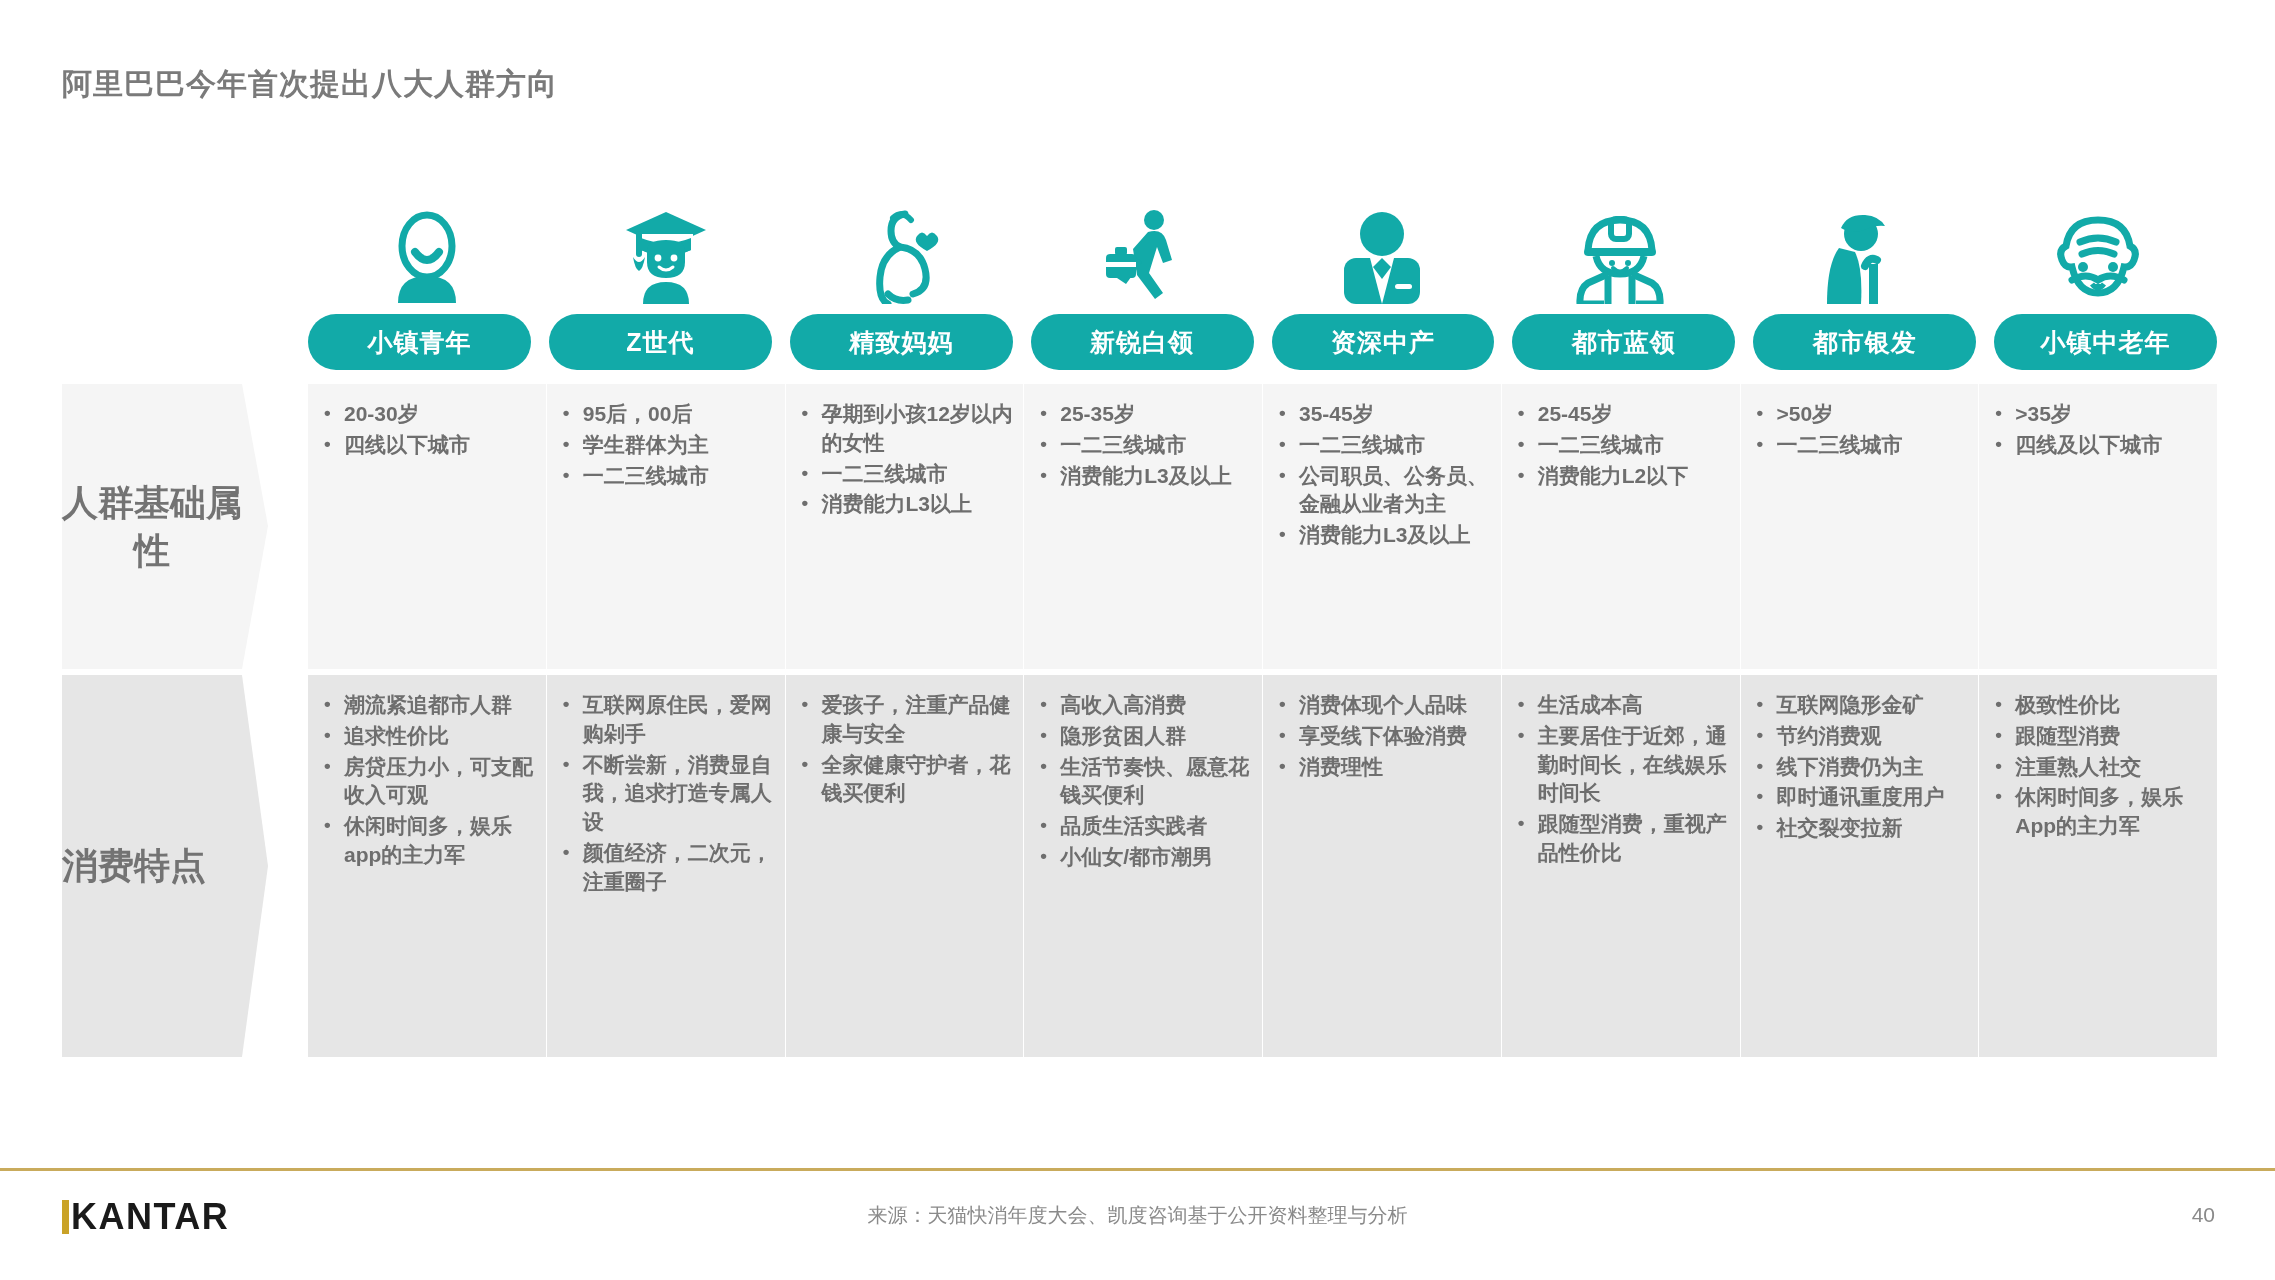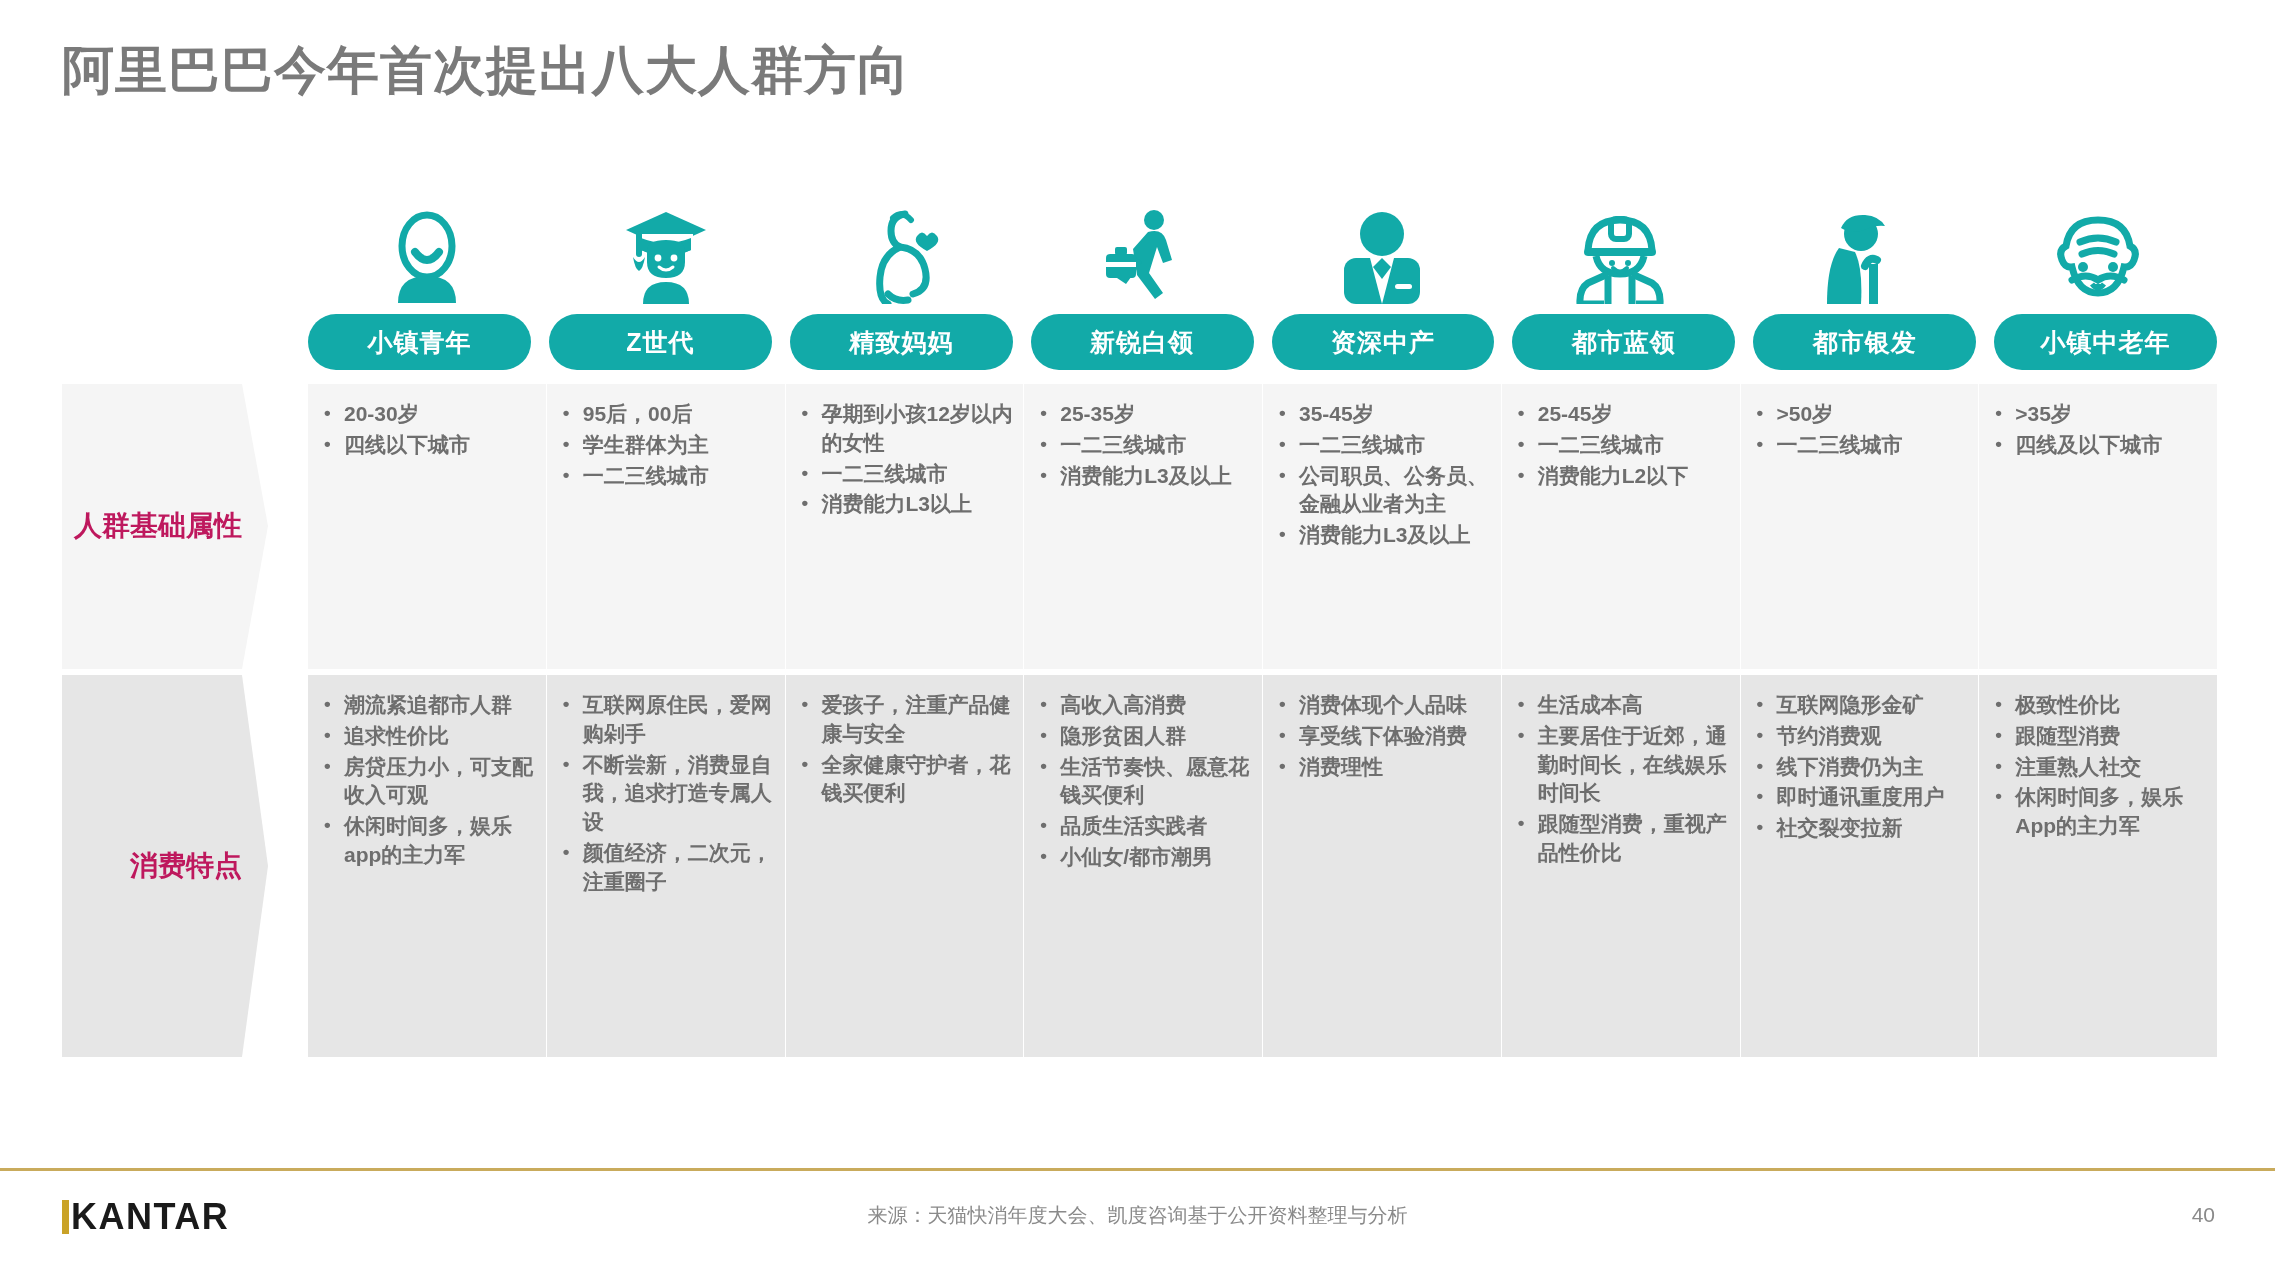--- a/index.html
+++ b/index.html
@@ -17,22 +17,22 @@
     position: relative;
     width: 2275px;
     height: 1280px;
     background: #ffffff;
   }
 
   
   .slide-title {
     position: absolute;
     left: 62px;
-    top: 36px;
-    font-size: 52px;
+    top: 64px;
+    font-size: 30px;
     font-weight: bold;
     color: #7a7a7a;
     letter-spacing: 1px;
     white-space: nowrap;
   }
 
   
   .matrix {
     position: absolute;
     left: 62px;
@@ -98,24 +98,24 @@
     margin-bottom: 6px;
   }
 
   
   .row-label {
     width: 180px;
     flex: 0 0 180px;
     background: #f5f5f5;
     display: flex;
     align-items: center;
-    justify-content: flex-end;
+    justify-content: flex-start;
     text-align: center;
-    color: #be185d;
-    font-size: 28px;
+    color: #737373;
+    font-size: 36px;
     font-weight: bold;
     line-height: 1.32;
     position: relative;
   }
   .mrow.alt .row-label { background: #e6e6e6; }
 
   .row-label .notch {
     position: absolute;
     right: -38px;
     top: 0;

